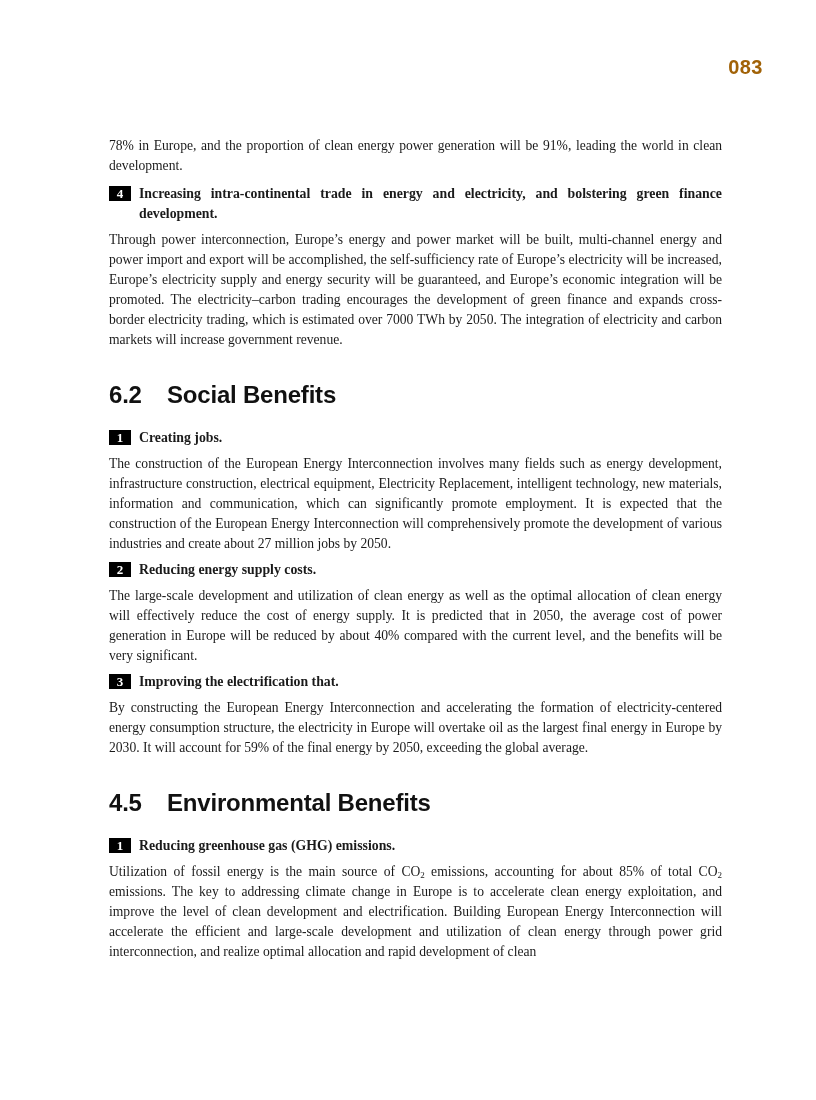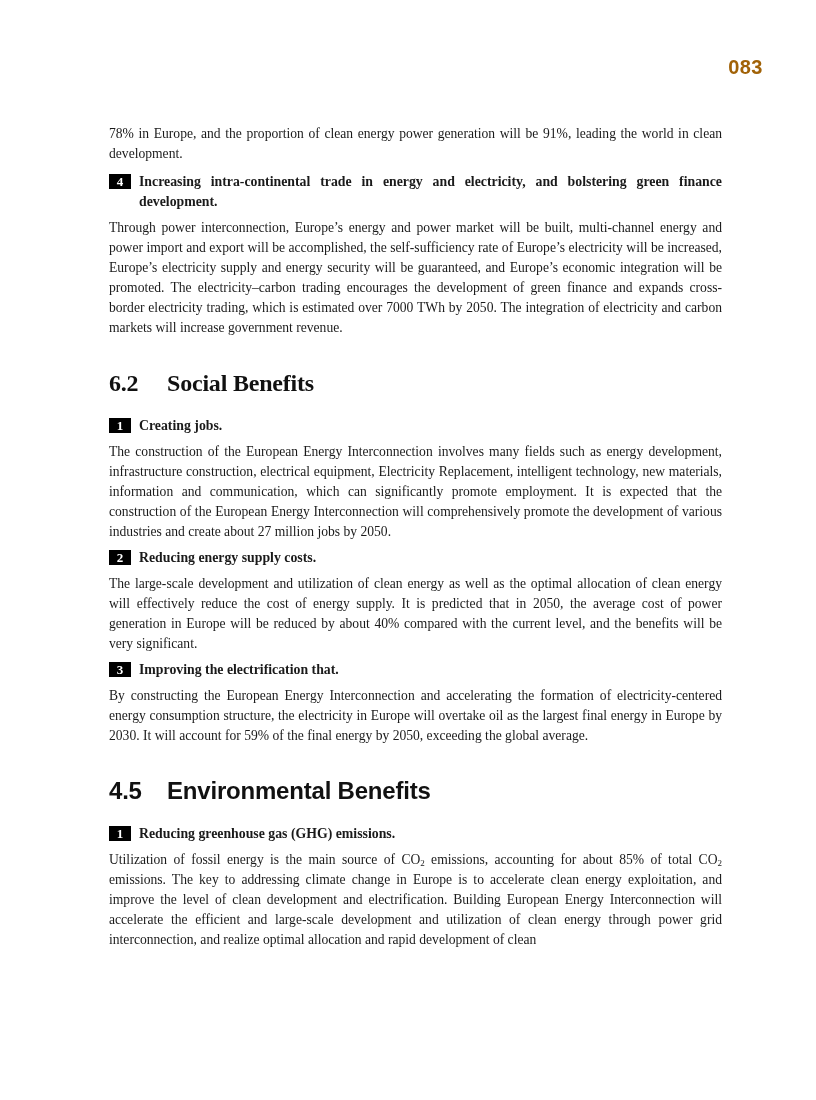--- a/index.html
+++ b/index.html
@@ -21,21 +21,21 @@
       right: 53px;
       font-family: "Liberation Sans", sans-serif;
       font-weight: bold;
       font-size: 20px;
       color: #a16207;
       letter-spacing: 0.5px;
     }
     .content {
       position: absolute;
       left: 109px;
-      top: 124px;
+      top: 136px;
       width: 613px;
     }
     p.body {
       margin: 0;
       font-size: 13.6px;
       line-height: 20px;
       text-align: justify;
     }
     .item-heading {
       display: flex;
@@ -91,21 +91,21 @@
 <div class="content">
 
   <p class="body">78% in Europe, and the proportion of clean energy power generation will be 91%, leading the world in clean development.</p>
 
   <div class="item-heading" style="margin-top:8px;">
     <span class="badge">4</span>
     <span class="item-title">Increasing intra-continental trade in energy and electricity, and bolstering green finance development.</span>
   </div>
   <p class="body">Through power interconnection, Europe’s energy and power market will be built, multi-channel energy and power import and export will be accomplished, the self-sufficiency rate of Europe’s electricity will be increased, Europe’s electricity supply and energy security will be guaranteed, and Europe’s economic integration will be promoted. The electricity–carbon trading encourages the development of green finance and expands cross-border electricity trading, which is estimated over 7000 TWh by 2050. The integration of electricity and carbon markets will increase government revenue.</p>
 
-  <h2 class="section-heading" style="margin-top:30px; margin-bottom:18px;font-family:Liberation Serif, serif;">
+  <h2 class="section-heading" style="margin-top:30px; margin-bottom:18px;">
     <span class="num">6.2</span><span>Social Benefits</span>
   </h2>
 
   <div class="item-heading">
     <span class="badge">1</span>
     <span class="item-title">Creating jobs.</span>
   </div>
   <p class="body">The construction of the European Energy Interconnection involves many fields such as energy development, infrastructure construction, electrical equipment, Electricity Replacement, intelligent technology, new materials, information and communication, which can significantly promote employment. It is expected that the construction of the European Energy Interconnection will comprehensively promote the development of various industries and create about 27 million jobs by 2050.</p>
 
   <div class="item-heading">

